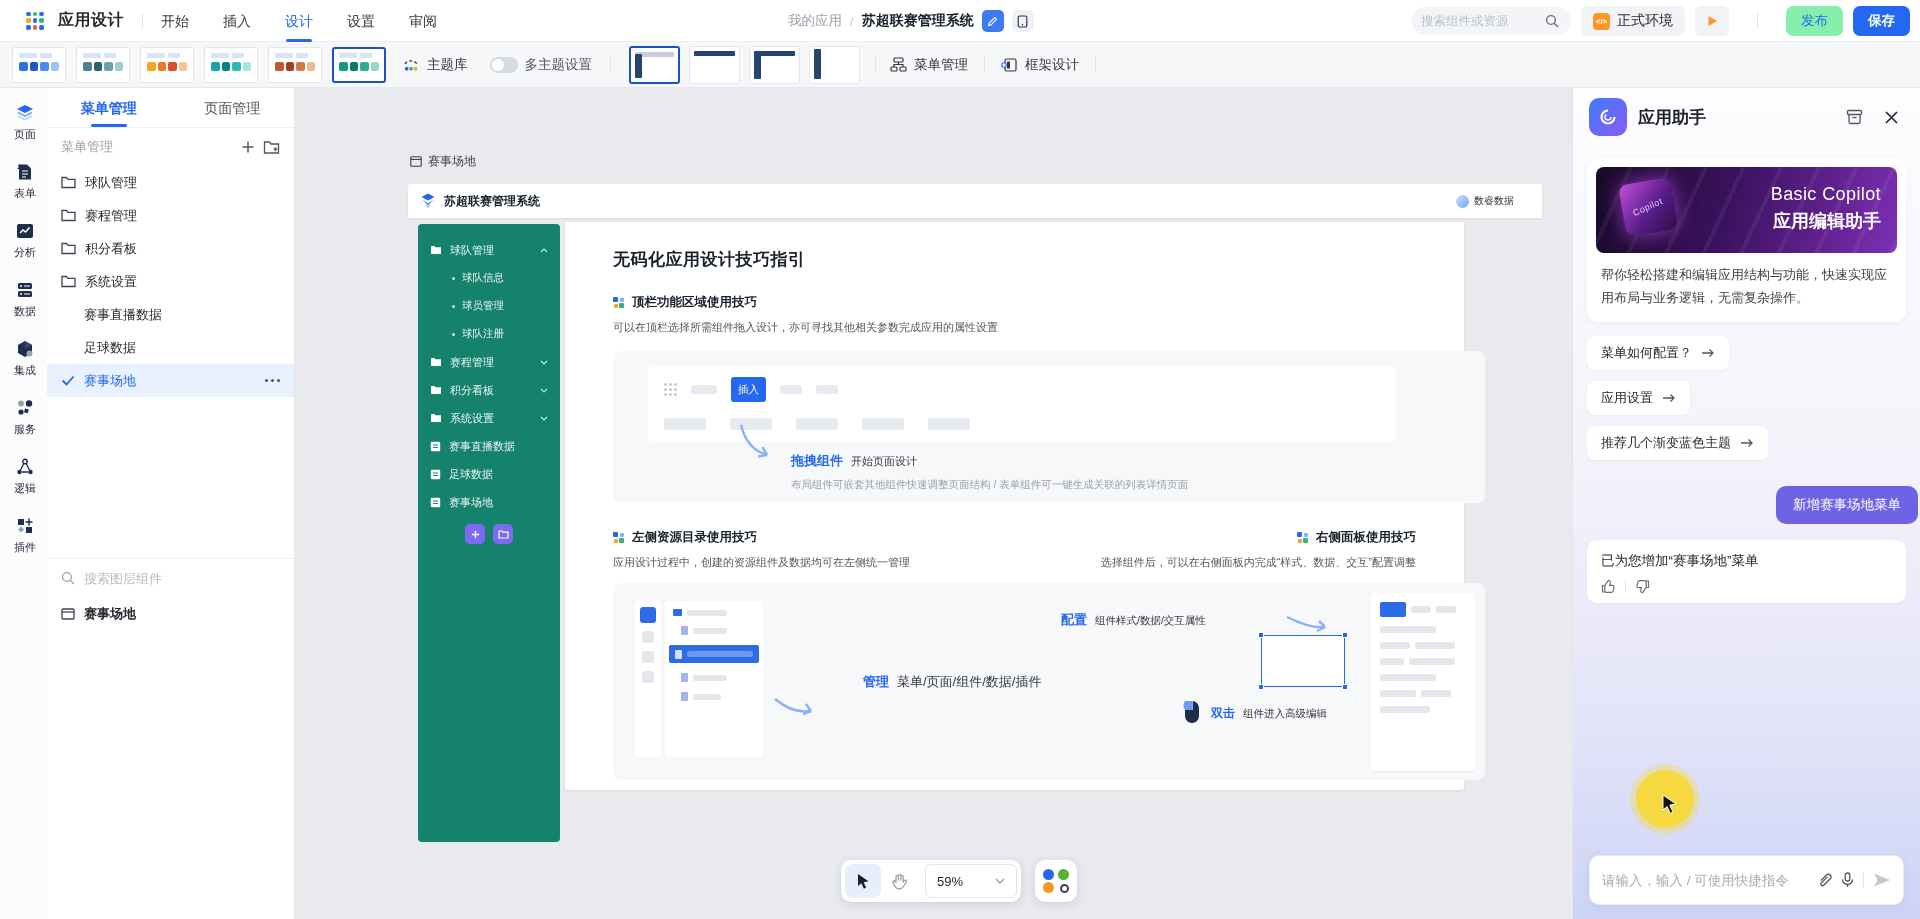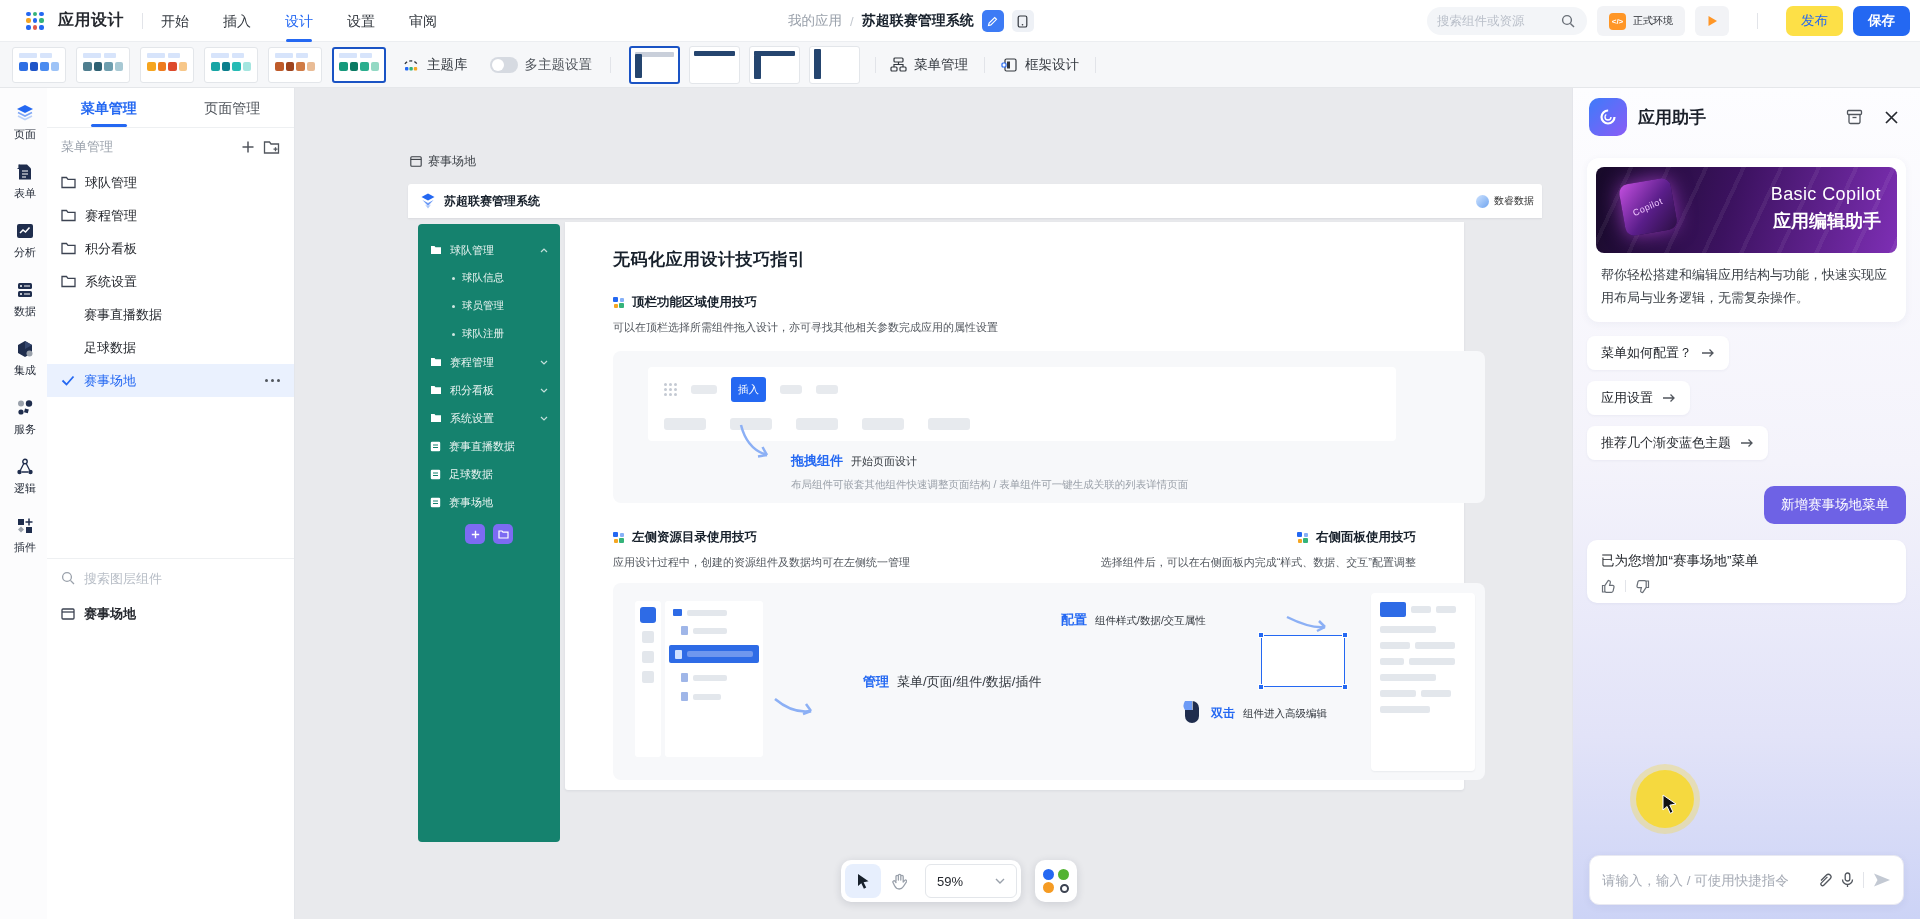--- a/index.html
+++ b/index.html
@@ -23,24 +23,24 @@
 .crumb .c{font-size:14px;font-weight:600;color:#17202b}
 .icbtn{width:22px;height:22px;border-radius:5px;display:flex;align-items:center;justify-content:center;cursor:pointer}
 .edit-ic{background:#3d7bf5}
 .dev-ic{background:#eef1f6}
 .top-right{position:absolute;right:10px;top:0;height:42px;display:flex;align-items:center;gap:10px}
 .searchpill{width:160px;height:28px;background:#f3f5f8;border-radius:14px;display:flex;align-items:center;padding:0 10px;gap:6px}
 .searchpill input{border:0;outline:0;background:transparent;width:118px;font-size:12.5px;color:#333;font-family:inherit}
 .searchpill input::placeholder{color:#b9bfc9}
 .envchip{height:30px;background:#f2f3f6;border-radius:6px;display:flex;align-items:center;gap:7px;padding:0 12px;cursor:pointer}
 .envchip .tag{width:17px;height:17px;border-radius:4px;background:#ff9626;color:#fff;font-size:8px;display:flex;align-items:center;justify-content:center;font-weight:bold}
-.envchip span{font-size:10px;color:#25282e}
+.envchip span{font-size:14px;color:#25282e}
 .playbtn{width:34px;height:30px;background:#f2f3f6;border-radius:6px;display:flex;align-items:center;justify-content:center;cursor:pointer}
 .btn{height:30px;padding:0 15px;border-radius:7px;font-size:13.5px;display:flex;align-items:center;cursor:pointer}
-.btn.ghost{background:#fde047;color:#2468f2}
+.btn.ghost{background:#86efac;color:#2468f2}
 .btn.primary{background:#2468f2;color:#fff;font-weight:600}
 
 .toolbar{position:absolute;left:0;top:42px;width:1920px;height:46px;background:#f6f7f9;border-bottom:1px solid #e5e7ea;display:flex;align-items:center;z-index:29}
 .sw{width:54px;height:36px;background:#fff;border:1px solid #e3e6ea;border-radius:3px;margin-right:10px;padding:5px 6px;cursor:pointer}
 .sw.sel{border:2px solid #1a53c4;padding:4px 5px}
 .sw .bars{display:flex;gap:3px;margin-bottom:4px}
 .sw .bars i{height:5px;border-radius:1px;background:#d7e4fb}
 .sw .bars i:first-child{width:18px}.sw .bars i:last-child{width:12px}
 .sw .cells{display:flex;gap:2px}
 .sw .cells span{width:9px;height:9px;border-radius:2px;display:block}
@@ -72,21 +72,21 @@
 .lbottom{position:absolute;left:0;right:0;top:470px;border-top:1px solid #eef0f2}
 .lsearch{height:38px;display:flex;align-items:center;gap:9px;padding:0 14px}
 .lsearch input{border:0;outline:0;width:160px;font-size:13px;font-family:inherit}
 .lsearch input::placeholder{color:#b7bdc6}
 
 .canvas{position:absolute;left:295px;top:88px;width:1277px;bottom:0;background:#e9eaed;overflow:hidden}
 .pagetab{position:absolute;left:115px;top:65px;display:flex;align-items:center;gap:6px;font-size:12px;color:#3a3f45}
 .preview{position:absolute;left:113px;top:96px;width:1134px}
 .pheader{height:34px;background:#fff;border-radius:3px 3px 0 0;box-shadow:0 1px 2px rgba(20,30,50,.08);display:flex;align-items:center;padding:0 12px;position:relative;z-index:2}
 .pheader .brand{font-size:12px;font-weight:bold;color:#17202b;margin-left:8px}
-.pbadge{position:absolute;right:8px;display:flex;align-items:center;gap:5px;font-size:10px;color:#333}
+.pbadge{position:absolute;right:28px;display:flex;align-items:center;gap:5px;font-size:10px;color:#333}
 .pbadge .dot{width:13px;height:13px;border-radius:50%;background:linear-gradient(135deg,#cfe3ff,#6ea4ef)}
 .gside{position:absolute;left:10px;top:40px;width:142px;height:618px;background:#15826e;border-radius:4px;padding-top:12px;color:#fff;z-index:1}
 .gitem{height:28px;display:flex;align-items:center;padding:0 12px;gap:8px;font-size:11px;color:#ecf5f3;cursor:pointer}
 .gitem .gl{flex:1}
 .gitem .chev{opacity:.75}
 .gsub{height:28px;display:flex;align-items:center;padding-left:34px;gap:7px;font-size:10.5px;color:#eaf4f1;cursor:pointer}
 .gsub i{width:3px;height:3px;border-radius:50%;background:#cfe7e1}
 .gbtns{display:flex;justify-content:center;gap:8px;margin-top:8px}
 .gbtn{width:20px;height:20px;border-radius:5px;background:#7c6bf2;display:flex;align-items:center;justify-content:center;cursor:pointer}
 .pcontent{position:absolute;left:157px;top:38px;width:899px;height:568px;background:#fff;border-radius:0 0 3px 3px;box-shadow:0 1px 3px rgba(20,30,50,.07);padding:26px 48px 0 48px}
@@ -147,21 +147,21 @@
 .banner{height:86px;border-radius:8px;position:relative;overflow:hidden;background:linear-gradient(105deg,#170a28 0%,#3c1260 45%,#7e2fb5 100%)}
 .banner::after{content:"";position:absolute;inset:0;background:repeating-linear-gradient(115deg,transparent 0 30px,rgba(255,255,255,.06) 30px 34px)}
 .cube{position:absolute;left:26px;top:14px;width:52px;height:52px;border-radius:9px;transform:rotate(-10deg);background:linear-gradient(135deg,#c44fe0,#5a1e8a 55%,#2c0f45);box-shadow:0 0 20px rgba(212,85,255,.6);display:flex;align-items:center;justify-content:center;z-index:2}
 .cube span{color:#f0c6ff;font-size:9px;transform:rotate(-14deg);letter-spacing:.5px}
 .bantxt{position:absolute;right:16px;top:17px;text-align:right;color:#fff;z-index:2}
 .bantxt .l1{font-size:18px;letter-spacing:.4px}
 .bantxt .l2{font-size:18px;font-weight:bold;margin-top:4px}
 .copdesc{font-size:13px;color:#3a3f45;line-height:1.75;padding:11px 5px 8px}
 .chips{padding:14px 14px 0;display:flex;flex-direction:column;align-items:flex-start;gap:11px}
 .chip{background:rgba(255,255,255,.92);border-radius:8px;padding:8px 14px;font-size:13px;color:#25282e;display:flex;align-items:center;gap:9px;cursor:pointer;box-shadow:0 1px 3px rgba(40,50,90,.05)}
-.umsg{margin:26px 14px 0;display:flex;justify-content:flex-end}
+.umsg{margin:26px 2px 0;display:flex;justify-content:flex-end}
 .umsg .bub{background:#6e62e5;color:#fff;font-size:13.5px;padding:10px 17px;border-radius:10px}
 .bmsg{margin:16px 14px 0;background:#fff;border-radius:10px;padding:12px 14px 9px;box-shadow:0 1px 3px rgba(40,50,90,.05)}
 .bmsg .txt{font-size:13.5px;color:#25282e}
 .fb{display:flex;align-items:center;gap:9px;margin-top:9px}
 .fb .vdiv{height:12px}
 .hl{position:absolute;left:63px;top:682px;width:58px;height:58px;border-radius:50%;background:#f5d93f;box-shadow:0 0 0 6px rgba(245,217,63,.35)}
 .curs{position:absolute;left:86px;top:706px}
 .rinput{position:absolute;left:16px;right:16px;bottom:14px;height:50px;background:#fff;border:1px solid #e8e9f2;border-radius:10px;display:flex;align-items:center;padding:0 12px;gap:9px;box-shadow:0 2px 8px rgba(40,50,90,.06)}
 .rinput input{flex:1;border:0;outline:0;font-size:13.5px;font-family:inherit;color:#333;min-width:0}
 .rinput input::placeholder{color:#a6abb5}

